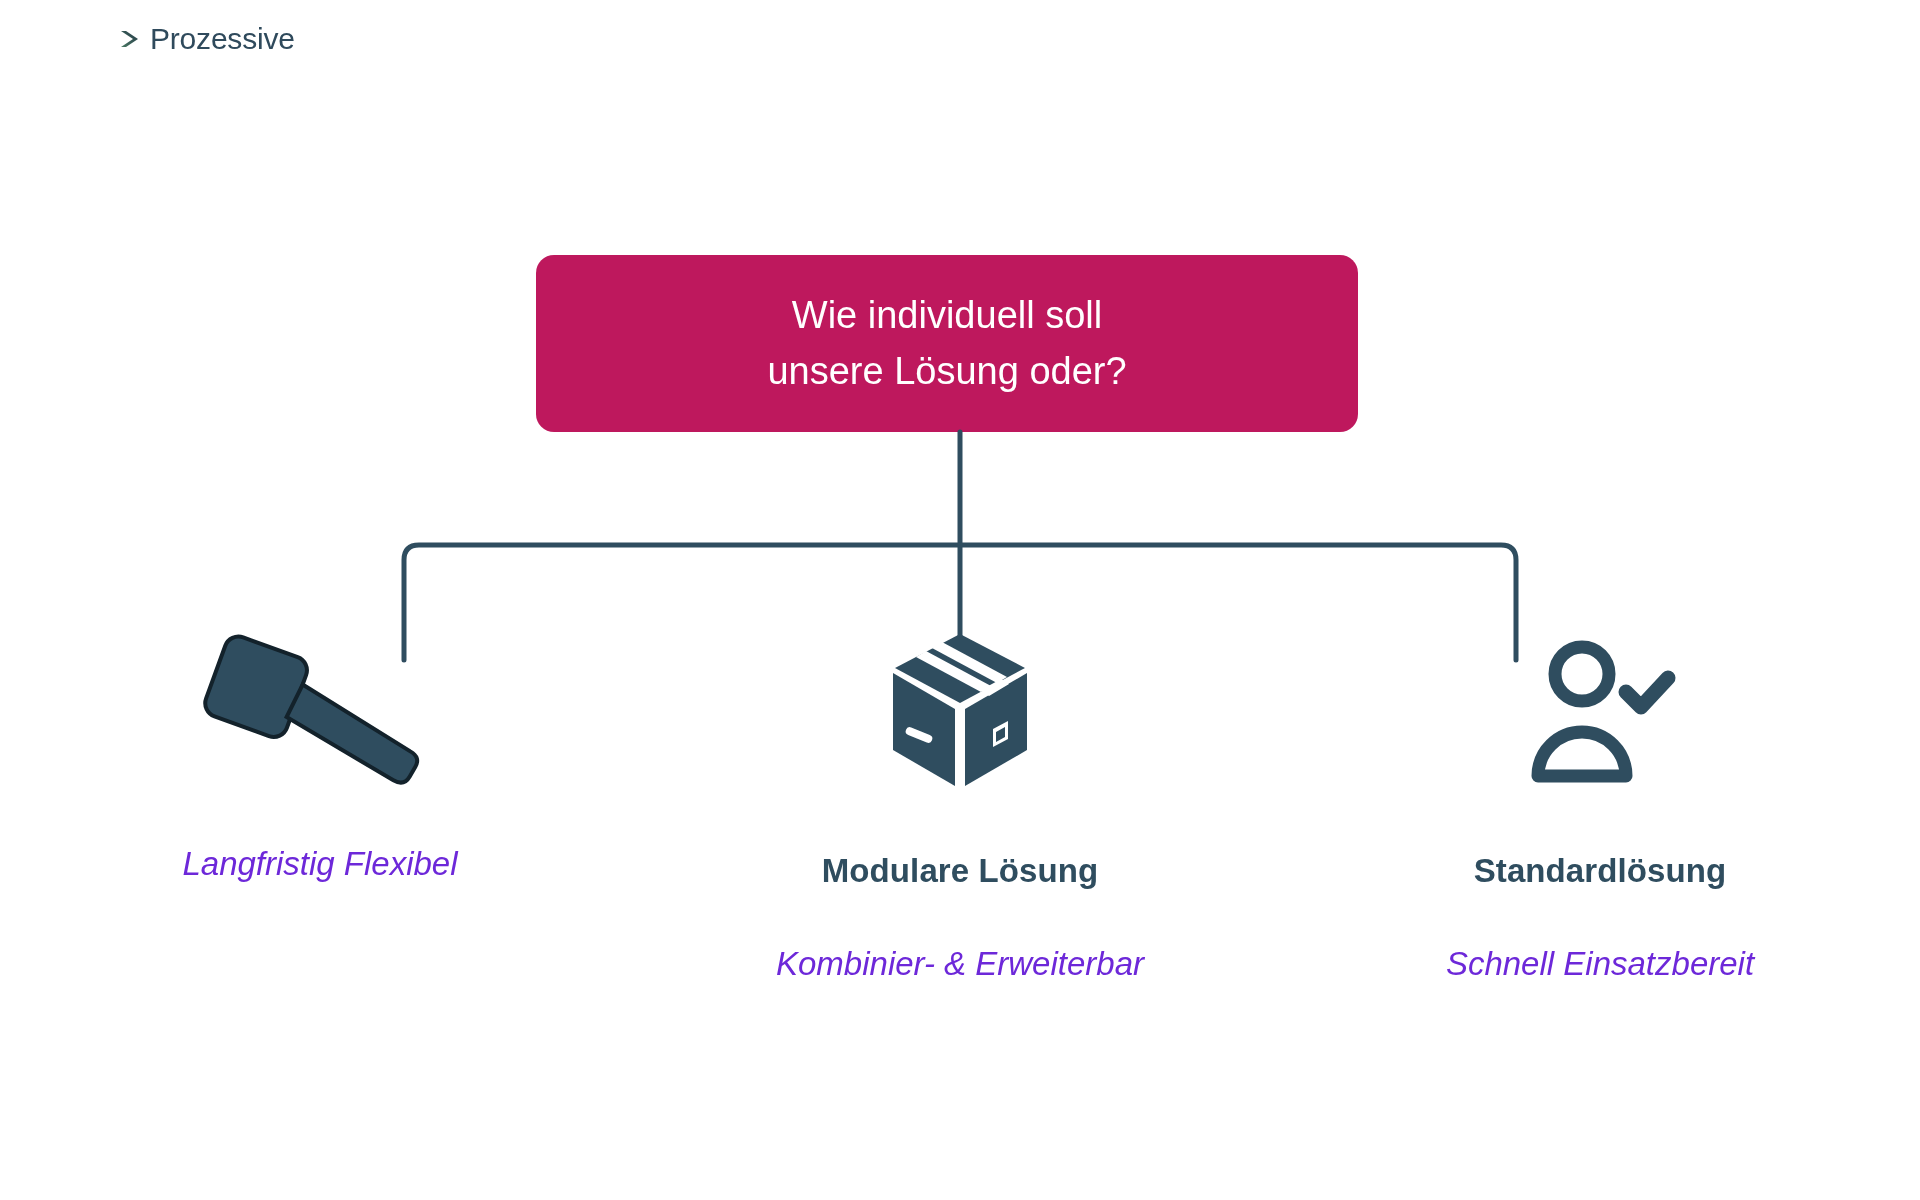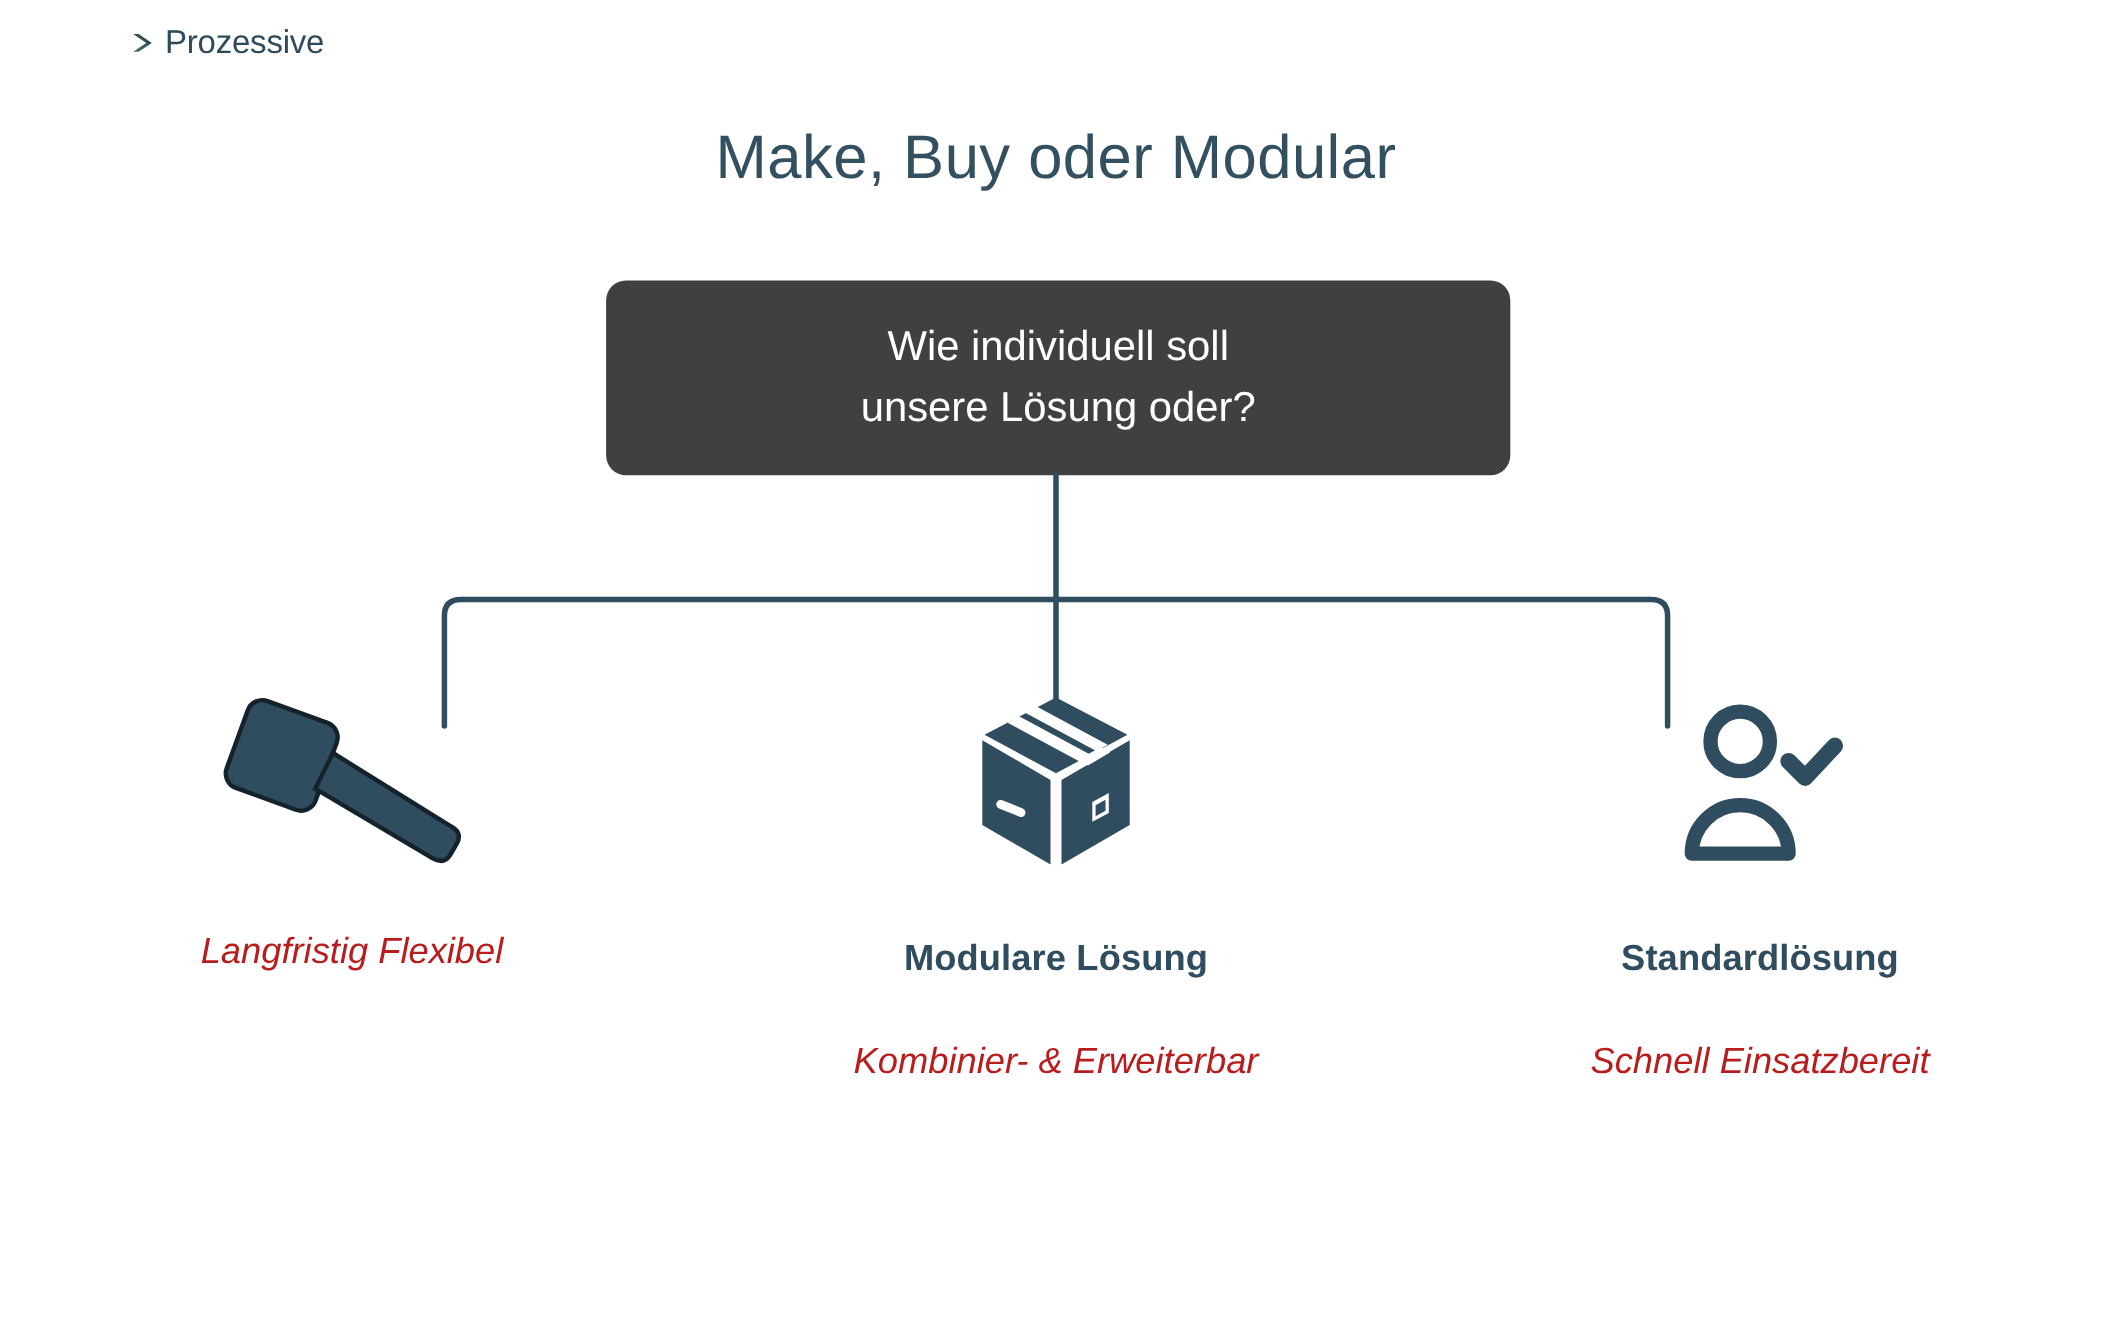--- a/index.html
+++ b/index.html
@@ -46,25 +46,25 @@
     text-align: center;
     font-size: 56px;
     font-weight: 400;
     letter-spacing: 0.4px;
     color: #32505f;
   }
 
   
   .root-box {
     position: absolute;
-    left: 551px;
+    left: 536px;
     top: 255px;
     width: 822px;
     height: 177px;
-    background: #404040;
+    background: #be185d;
     border-radius: 18px;
     display: flex;
     flex-direction: column;
     align-items: center;
     justify-content: center;
   }
   .root-line {
     color: #ffffff;
     font-size: 38px;
     font-weight: 400;
@@ -109,21 +109,21 @@
     font-weight: 700;
     color: #2f4d5f;
     letter-spacing: 0.1px;
     white-space: nowrap;
   }
   .branch-sub {
     margin-top: 55px;
     font-size: 33px;
     font-style: italic;
     font-weight: 400;
-    color: #b91c1c;
+    color: #6d28d9;
     white-space: nowrap;
     text-align: center;
   }
 </style>
 </head>
 <body>
 
 <div class="slide">
 
   <div class="logo">
@@ -132,21 +132,20 @@
         <linearGradient id="chevGrad" x1="0" y1="1" x2="1" y2="0">
           <stop offset="0%" stop-color="#4a7a63"></stop>
           <stop offset="100%" stop-color="#233747"></stop>
         </linearGradient>
       </defs>
       <path d="M8 9 L20 17 L8 25 L13 25 L25 17 L13 9 Z" fill="url(#chevGrad)"></path>
     </svg>
     <span class="logo-text">Prozessive</span>
   </div>
 
-  <div class="page-title">Make, Buy oder Modular</div>
 
   <div class="root-box">
     <div class="root-line">Wie individuell soll</div>
     <div class="root-line">unsere Lösung oder?</div>
   </div>
 
   <svg class="connectors" viewBox="0 0 1920 1200">
     <g fill="none" stroke="#2f4d5f" stroke-width="5" stroke-linecap="round">
 
       <path d="M960 432 L960 645"></path>

